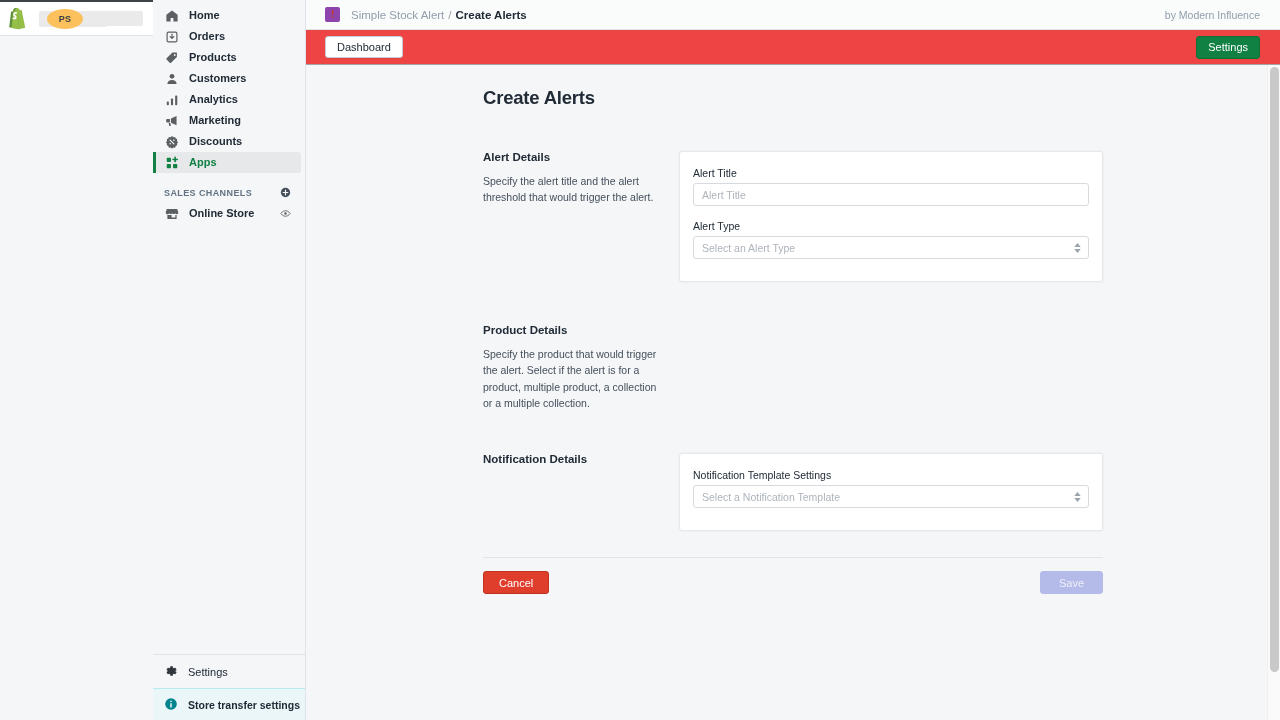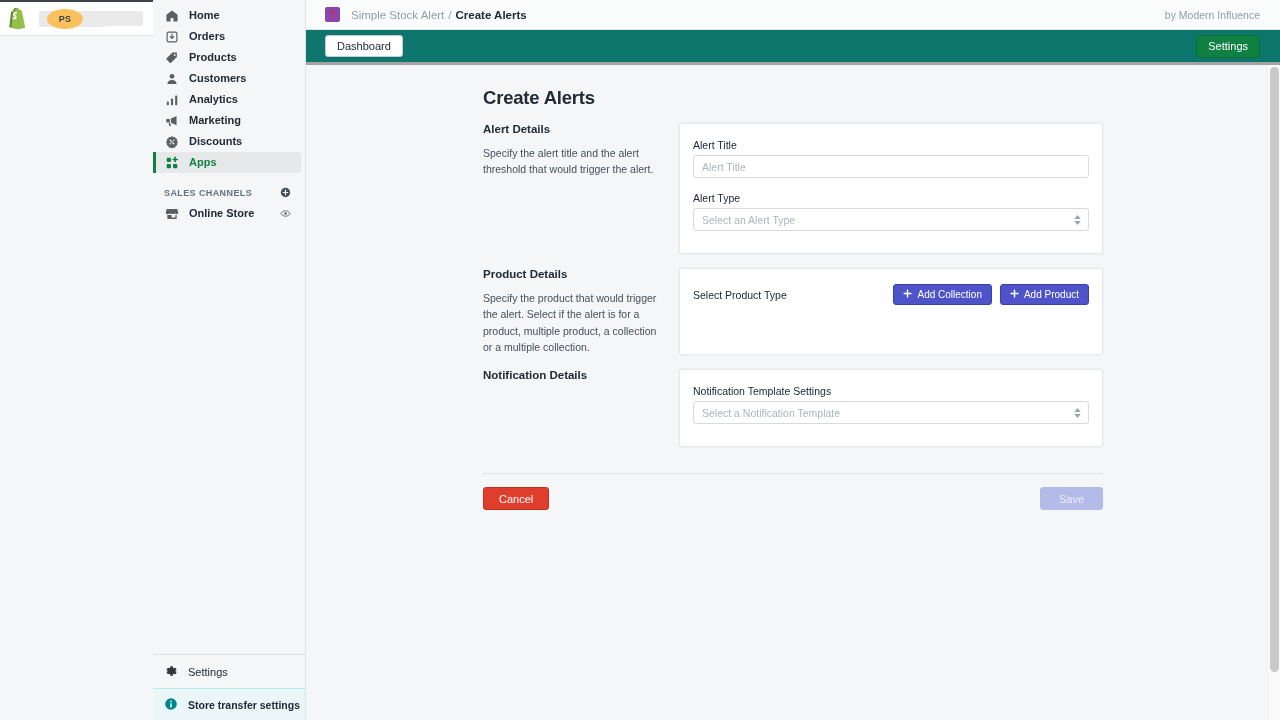--- a/index.html
+++ b/index.html
@@ -88,22 +88,22 @@
     width: 15px; height: 15px; border-radius: 2px; background: #8e44ad;
     display: flex; align-items: center; justify-content: center;
     font-size: 11px; font-weight: bold; color: #c0392b; line-height: 1; flex: none;
   }
   .crumb { margin-left: 11px; font-size: 11.5px; color: #919eab; cursor: pointer; }
   .crumb-sep { margin: 0 4px; font-size: 11.5px; color: #919eab; }
   .crumb-current { font-size: 11.5px; color: #212b36; font-weight: bold; }
   .by-line { margin-left: auto; font-size: 10.5px; color: #919eab; }
 
   .action-bar {
-    height: 35px; min-height: 35px; background: #0f766e;
-    border-bottom: 3px solid #a3a3a3;
+    height: 35px; min-height: 35px; background: #ef4444;
+    border-bottom: 1px solid #a3a3a3;
     display: flex; align-items: center; padding: 0 20px 0 19px;
   }
   .dash-btn {
     height: 22px; padding: 0 11px; background: #fff;
     border: 1px solid #c4cdd5; border-radius: 3px;
     font-size: 11px; color: #212b36; cursor: pointer;
     display: flex; align-items: center; font-family: inherit;
     box-shadow: 0 1px 0 rgba(22,29,37,.05);
   }
   .settings-btn {
@@ -115,21 +115,21 @@
 
   
   .scroll-area { flex: 1; overflow: hidden; position: relative; }
   .content { padding: 22px 0 0 0; }
   .page-title {
     width: 620px; margin: 0 auto 0 auto; padding-left: 0;
     font-size: 18.5px; font-weight: bold; color: #212b36; letter-spacing: -.2px;
   }
   .wrap { width: 620px; margin: 0 auto; }
 
-  .section { display: flex; margin-top: 14px; }
+  .section { display: flex; margin-top: 42px; }
   .section-left { width: 196px; flex: none; padding-right: 22px; }
   .section-title { font-size: 11.5px; font-weight: bold; color: #212b36; margin-bottom: 10px; }
   .section-desc { font-size: 10.5px; line-height: 1.55; color: #454f5b; }
   .card {
     flex: 1; background: #fff; border: 1px solid #e6e9ec;
     border-radius: 3px; padding: 15px 13px 22px 13px;
     box-shadow: 0 0 0 1px rgba(63,63,68,.03);
   }
   .field + .field { margin-top: 14px; }
   .field-label { font-size: 10.5px; color: #212b36; margin-bottom: 4px; }
@@ -400,43 +400,20 @@
                   </div>
                 </div>
               </div>
             </div>
 
             <div class="section">
               <div class="section-left">
                 <div class="section-title">Product Details</div>
                 <div class="section-desc">Specify the product that would trigger the alert. Select if the alert is for a product, multiple product, a collection or a multiple collection.</div>
               </div>
-              <div class="card">
-                <div class="card-row">
-                  <span class="card-row-label">Select Product Type</span>
-                  <span class="card-row-actions">
-                    <button class="blue-btn">
-                      <span>
-                        <svg width="9" height="9" viewBox="0 0 12 12" stroke="#fff" stroke-width="2" stroke-linecap="round">
-                            <path d="M6 1.5v9M1.5 6h9"></path>
-                          </svg>
-                      </span>
-                      <span>Add Collection</span>
-                    </button>
-                    <button class="blue-btn">
-                      <span>
-                        <svg width="9" height="9" viewBox="0 0 12 12" stroke="#fff" stroke-width="2" stroke-linecap="round">
-                            <path d="M6 1.5v9M1.5 6h9"></path>
-                          </svg>
-                      </span>
-                      <span>Add Product</span>
-                    </button>
-                  </span>
-                </div>
-              </div>
             </div>
 
             <div class="section">
               <div class="section-left">
                 <div class="section-title">Notification Details</div>
               </div>
               <div class="card">
                 <div class="field">
                   <div class="field-label">Notification Template Settings</div>
                   <div class="select-input">

